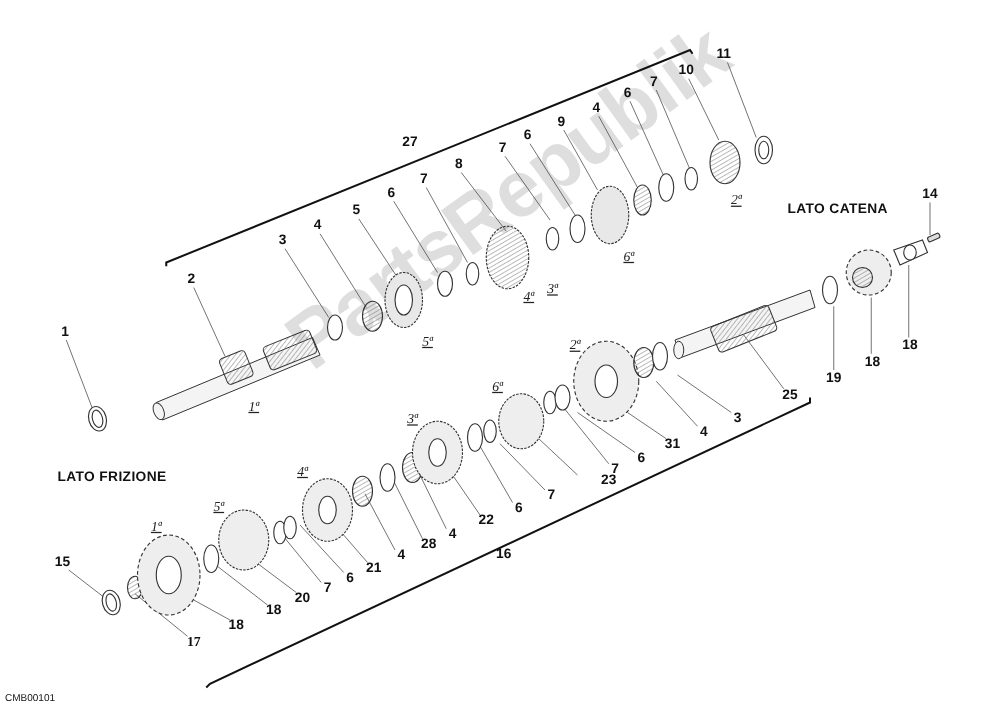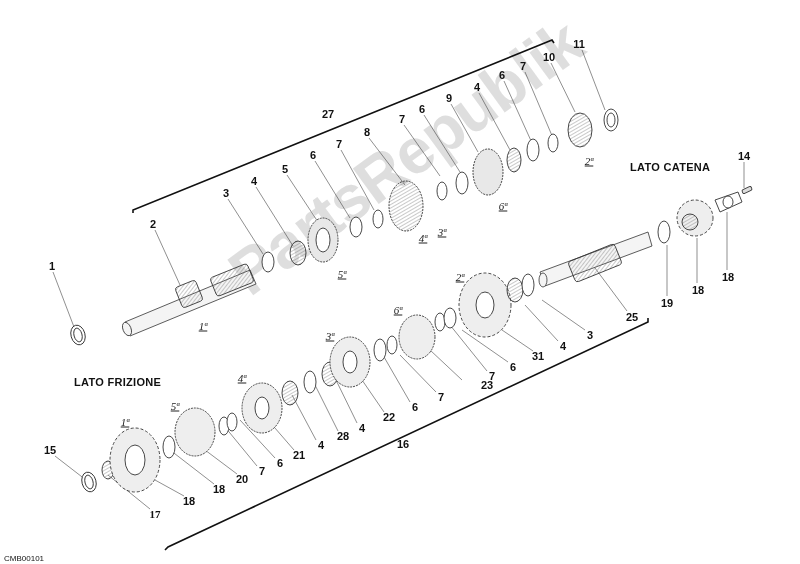--- a/index.html
+++ b/index.html
@@ -200,15 +200,15 @@
       <div class="gearnum" style="left: 589px; top: 161px;">2ª</div>
       <div class="gearnum" style="left: 460px; top: 277px;">2ª</div>
       <div class="gearnum" style="left: 398px; top: 310px;">6ª</div>
       <div class="gearnum" style="left: 330px; top: 336px;">3ª</div>
       <div class="gearnum" style="left: 242px; top: 378px;">4ª</div>
       <div class="gearnum" style="left: 175px; top: 406px;">5ª</div>
       <div class="gearnum" style="left: 125px; top: 422px;">1ª</div>
     </div>
 
   <div class="side-label" style="left:630px;top:161px;">LATO CATENA</div>
-  <div class="side-label" style="left:46px;top:376px;margin-left:28px;">LATO FRIZIONE</div>
+  <div class="side-label" style="left:46px;top:376px;">LATO FRIZIONE</div>
   <div class="code" style="left:4px;top:554px;">CMB00101</div>
 </div>
 
 </body></html>

